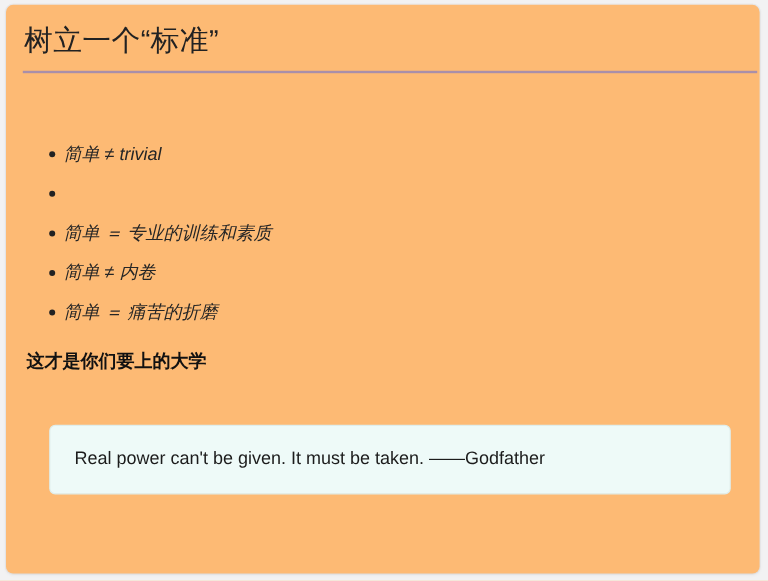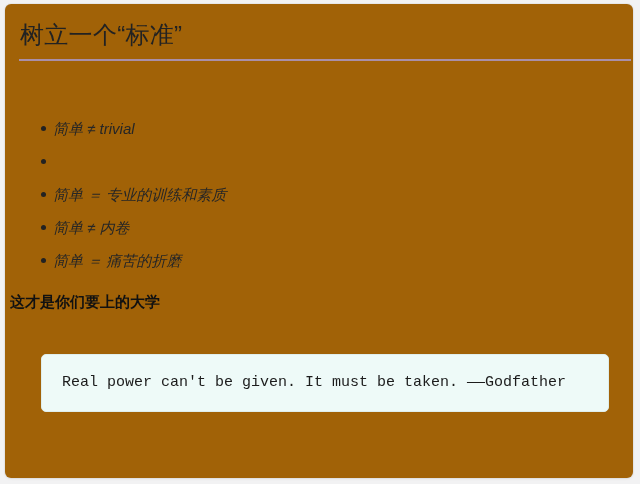--- a/index.html
+++ b/index.html
@@ -14,21 +14,21 @@
     font-family: "Liberation Sans", "DejaVu Sans", sans-serif;
     overflow: hidden;
   }
 
   .slide-card {
     position: absolute;
     left: 5px;
     top: 4px;
     width: 628px;
     height: 474px;
-    background: #a16207;
+    background: #fdba74;
     border-radius: 6px;
     box-shadow: 0 0 0 1px rgba(0,0,0,0.035), 0 1px 3px rgba(0,0,0,0.06);
     box-sizing: border-box;
     overflow: hidden;
   }
 
   .slide-inner {
     position: relative;
     width: 100%;
     height: 100%;
@@ -96,42 +96,41 @@
     border-radius: 50%;
     background: #222222;
   }
   .bullet-label {
     display: inline;
   }
 
   
   .emphasis-line {
     position: absolute;
-    left: 5px;
+    left: 17px;
     top: 286px;
     font-size: 15px;
     line-height: 24px;
     font-weight: 700;
     color: #111111;
   }
 
   
   .quote-box {
     position: absolute;
     left: 36px;
     top: 350px;
     width: 568px;
     height: 58px;
     box-sizing: border-box;
     background: #eefaf8;
     border: 1px solid #dfeeec;
     border-radius: 5px;
     display: flex;
     align-items: center;
-    font-family: Liberation Mono, monospace;
   }
   .quote-text {
     padding-left: 20px;
     font-size: 15px;
     line-height: 22px;
     color: #1c1c1c;
     white-space: nowrap;
   }
 </style>
 </head>

